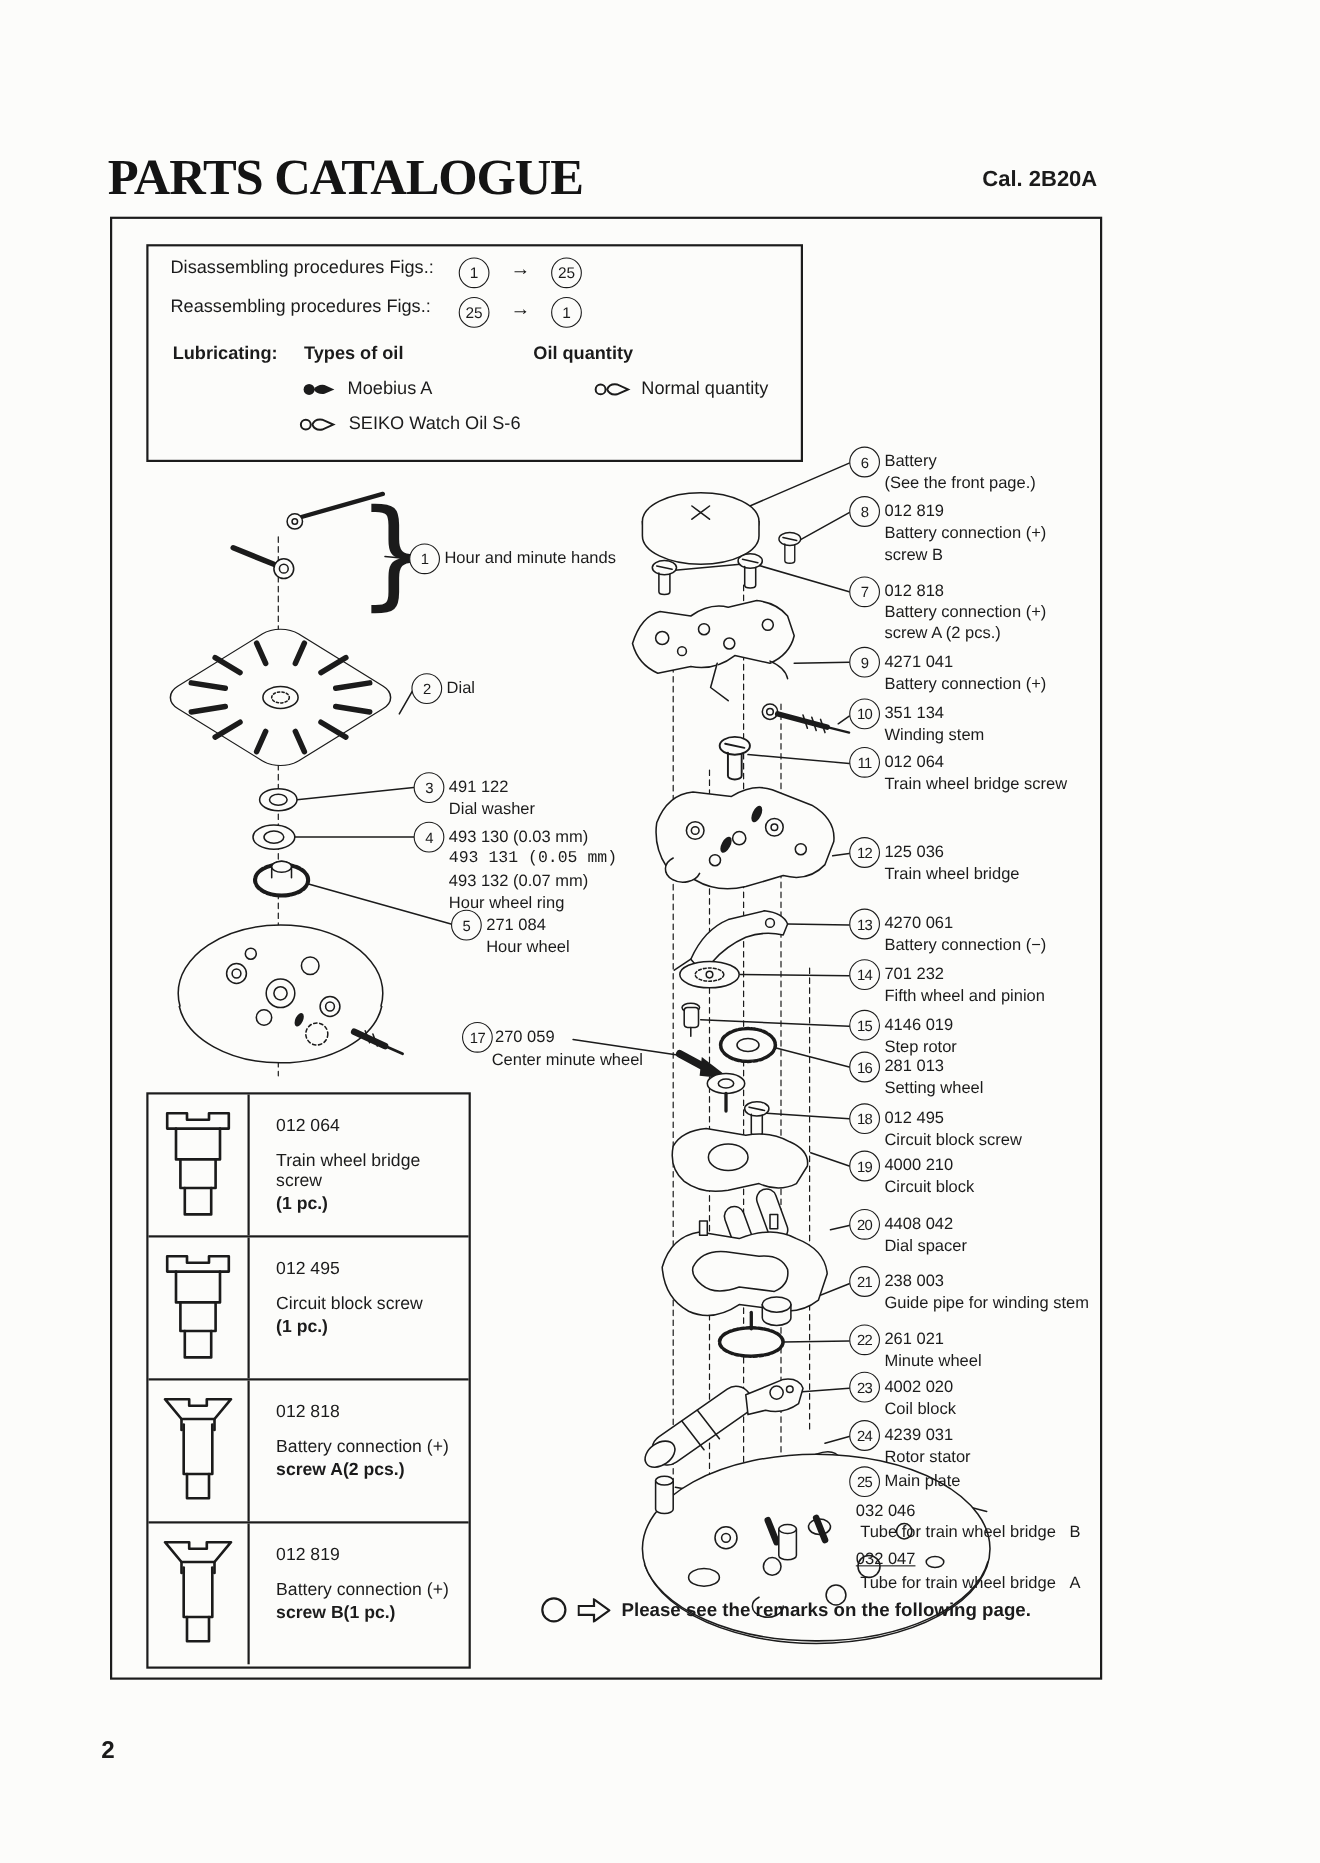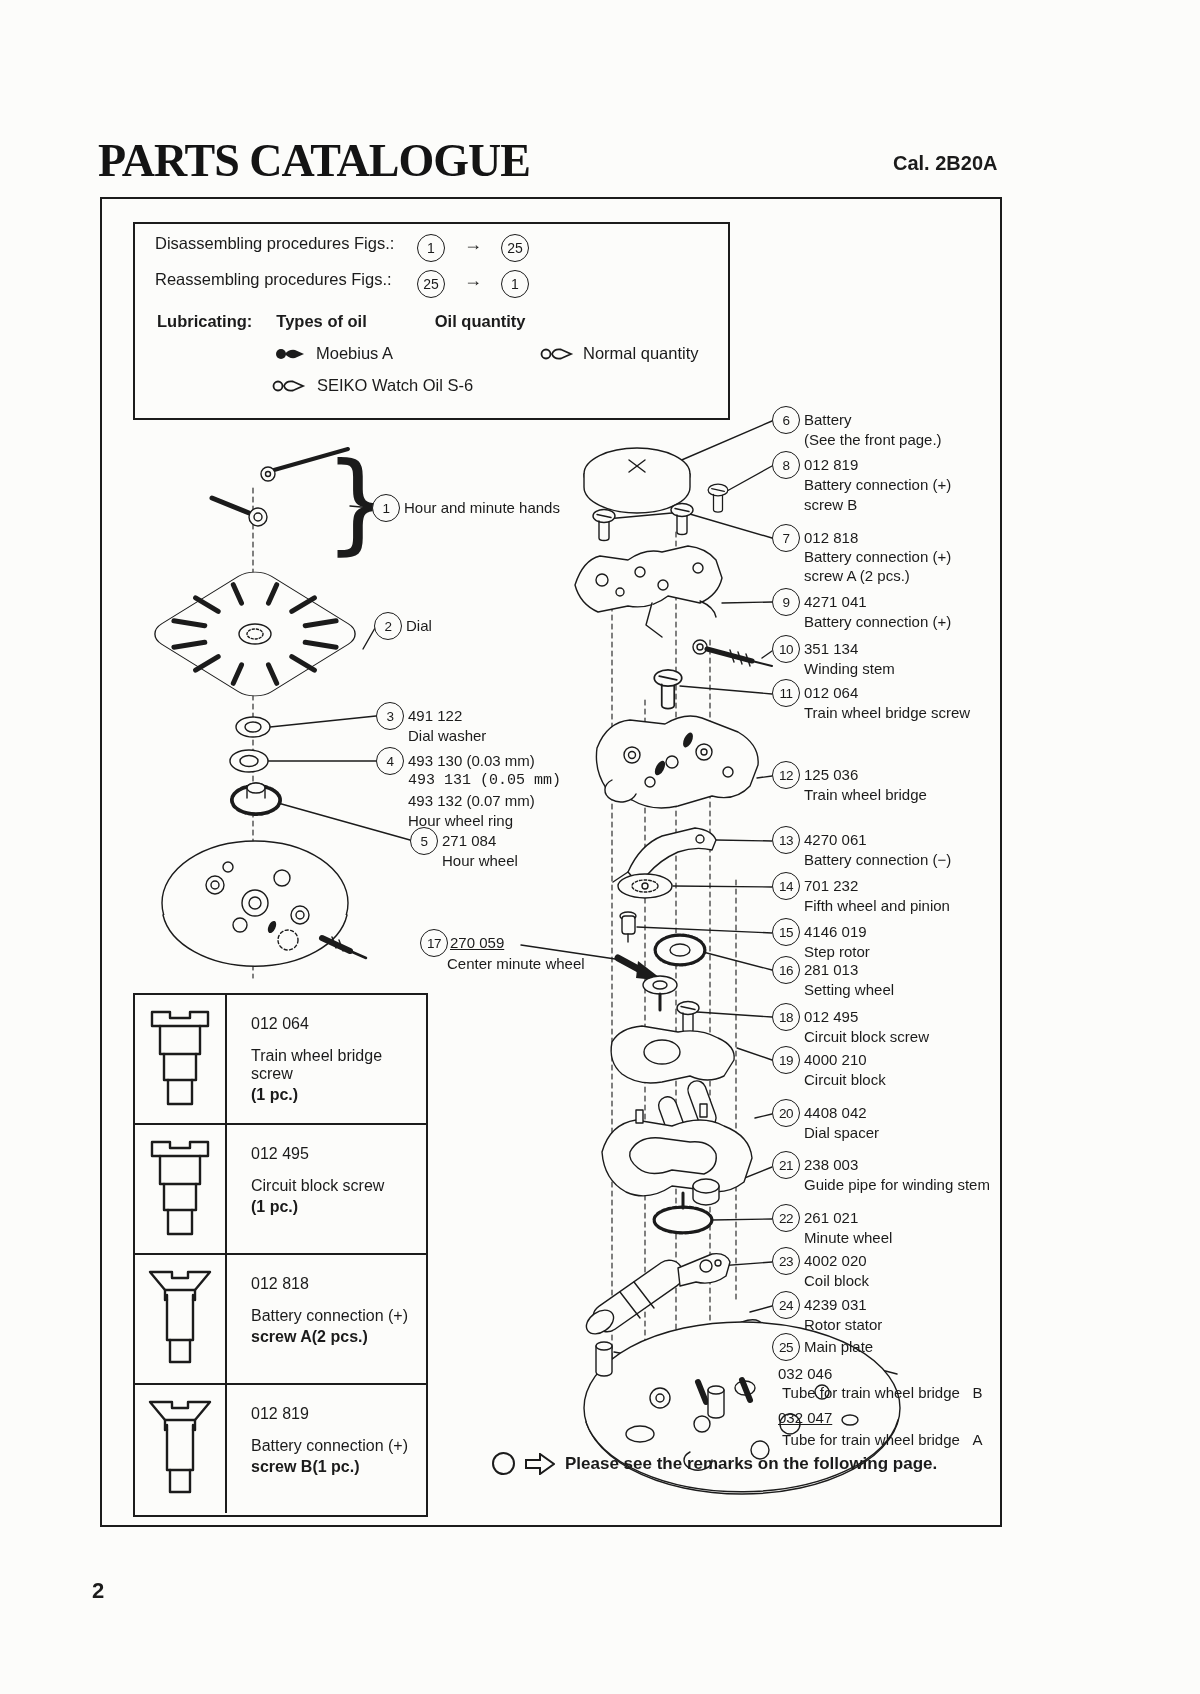--- a/index.html
+++ b/index.html
@@ -34,21 +34,21 @@
   .ib-row2 { left:20px; top:46px; }
   .ib-row3 { left:22px; top:88px; font-weight:700; }
   .ib-label { width:262px; }
   .fig-circle {
     width:28px; height:28px; border:1.7px solid #1b1b1b; border-radius:50%;
     display:inline-flex; align-items:center; justify-content:center;
     font-size:14px; background:#fcfcfa; flex:0 0 auto;
   }
   .ib-arrow { margin:0 19px; font-size:18px; }
   .ib-oil-types-label { margin-left:24px; }
-  .ib-oil-qty-label { margin-left:68px; }
+  .ib-oil-qty-label { margin-left:118px; }
   .ib-oil1 { position:absolute; left:140px; top:120px; display:flex; gap:9px; align-items:center; }
   .ib-oil2 { position:absolute; left:137px; top:152px; display:flex; gap:11px; align-items:center; }
   .ib-qty1 { position:absolute; left:405px; top:120px; display:flex; gap:9px; align-items:center; }
   .diagram { position:absolute; left:0; top:0; }
   #callout-layer { position:absolute; left:0; top:0; width:0; height:0; }
   .callout { position:absolute; left:0; top:0; width:0; height:0; }
   .cnum {
     position:absolute; width:28px; height:28px;
     border:1.7px solid #1b1b1b; border-radius:50%;
     display:flex; align-items:center; justify-content:center;
@@ -422,21 +422,21 @@
       <div class="cline" style="left: 408px; top: 791px;">493 132 (0.07 mm)</div>
       <div class="cline" style="left: 408px; top: 811px;">Hour wheel ring</div>
     </div>
     <div class="callout">
       <span class="cnum" style="left: 410px; top: 827px;">5</span>
       <div class="cline" style="left: 442px; top: 831px;">271 084</div>
       <div class="cline" style="left: 442px; top: 851px;">Hour wheel</div>
     </div>
     <div class="callout">
       <span class="cnum" style="left: 420px; top: 929px;">17</span>
-      <div class="cline" style="left: 450px; top: 933px; text-decoration: underline;">270 059</div>
+      <div class="cline" style="left: 450px; top: 933px;">270 059</div>
       <div class="cline" style="left: 447px; top: 954px;">Center minute wheel</div>
     </div>
     <div class="callout">
       <span class="cnum" style="left: 772px; top: 406px;">6</span>
       <div class="cline" style="left: 804px; top: 410px;">Battery</div>
       <div class="cline" style="left: 804px; top: 430px;">(See the front page.)</div>
     </div>
     <div class="callout">
       <span class="cnum" style="left: 772px; top: 451px;">8</span>
       <div class="cline" style="left: 804px; top: 455px;">012 819</div>

